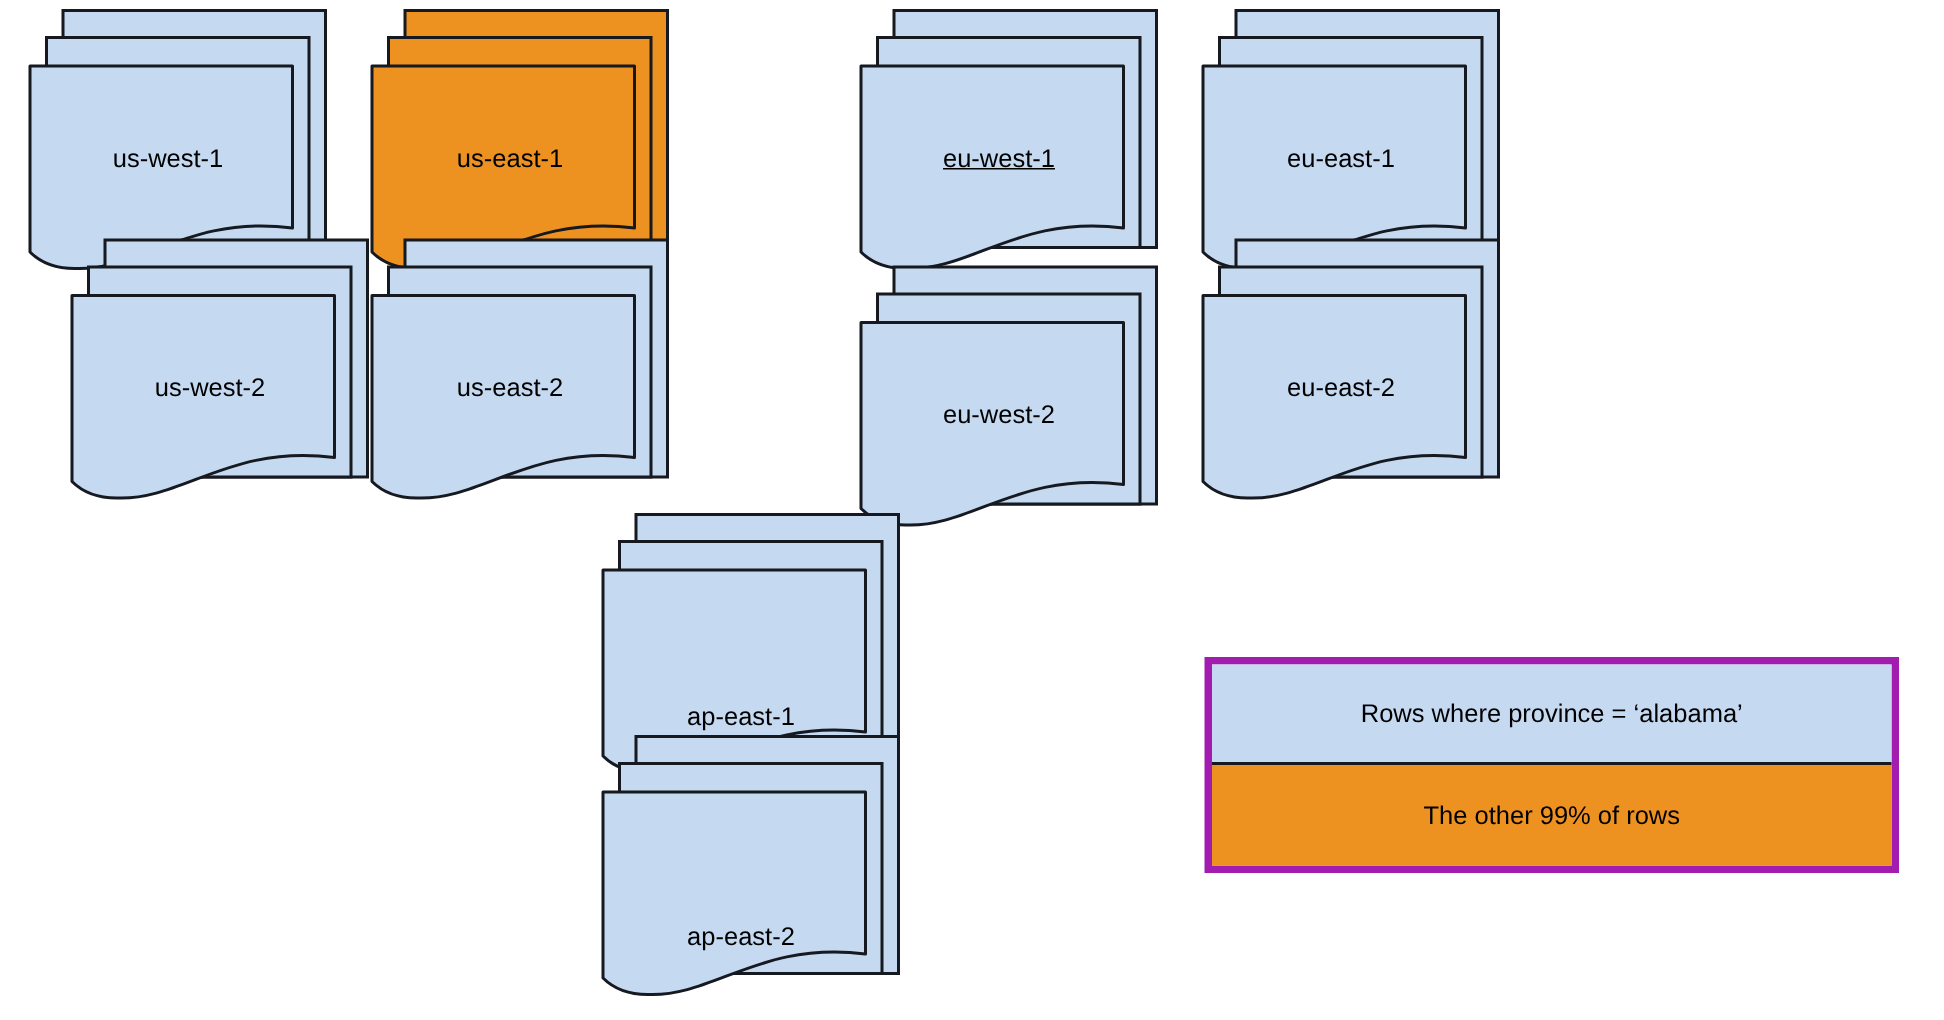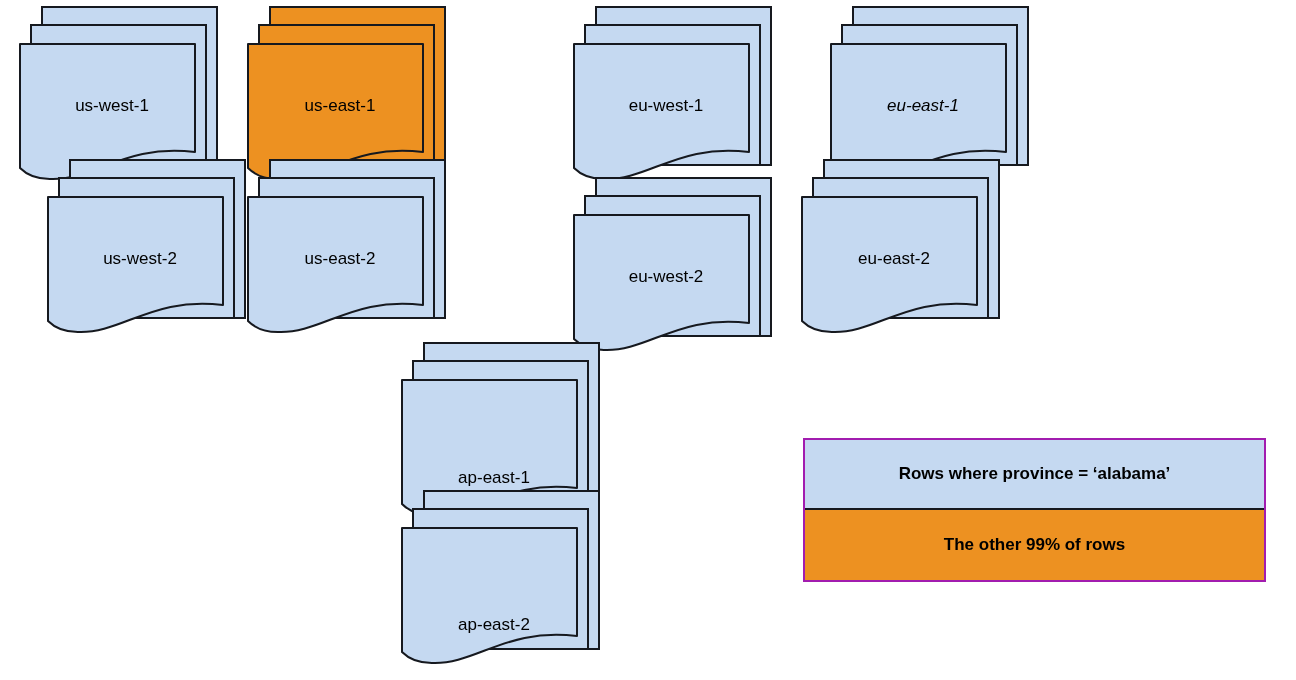--- a/index.html
+++ b/index.html
@@ -44,23 +44,22 @@
     line-height: 1;
     white-space: nowrap;
     pointer-events: none;
   }
   .legend {
     position: absolute;
     left: 803px;
     top: 438px;
     width: 463px;
     height: 144px;
-    border: 2px solid #a21caf;
+    border: 5px solid #a21caf;
     box-sizing: border-box;
-    font-weight: bold;
   }
   .legend-row {
     height: 50%;
     box-sizing: border-box;
     display: flex;
     align-items: center;
     justify-content: center;
     font-size: 17px;
     color: #000000;
   }
@@ -88,23 +87,23 @@
         <path d="M 0,0 L 175,0 L 175,108 C 105,99 73.5,137 29.750000000000004,135 C 17.5,135 7,131 0,124 Z" fill="#ed9121" stroke="#16191f" stroke-width="2" stroke-linejoin="round"></path>
       </svg>
       <div class="stack-label" style="top: 53px;">us-east-1</div>
     </div>
     <div class="stack" style="left: 574px; top: 44px;">
       <svg viewBox="0 0 215 150">
         <rect x="22" y="-37" width="175" height="158" fill="#c5d9f1" stroke="#16191f" stroke-width="2"></rect>
         <rect x="11" y="-19" width="175" height="140" fill="#c5d9f1" stroke="#16191f" stroke-width="2"></rect>
         <path d="M 0,0 L 175,0 L 175,108 C 105,99 73.5,137 29.750000000000004,135 C 17.5,135 7,131 0,124 Z" fill="#c5d9f1" stroke="#16191f" stroke-width="2" stroke-linejoin="round"></path>
       </svg>
-      <div class="stack-label" style="top: 53px;">eu-west-1</div>
+      <div class="stack-label" style="top: 53px; text-decoration: underline;">eu-west-1</div>
     </div>
-    <div class="stack" style="left: 831px; top: 44px; font-style: italic;">
+    <div class="stack" style="left: 802px; top: 44px;">
       <svg viewBox="0 0 215 150">
         <rect x="22" y="-37" width="175" height="158" fill="#c5d9f1" stroke="#16191f" stroke-width="2"></rect>
         <rect x="11" y="-19" width="175" height="140" fill="#c5d9f1" stroke="#16191f" stroke-width="2"></rect>
         <path d="M 0,0 L 175,0 L 175,108 C 105,99 73.5,137 29.750000000000004,135 C 17.5,135 7,131 0,124 Z" fill="#c5d9f1" stroke="#16191f" stroke-width="2" stroke-linejoin="round"></path>
       </svg>
       <div class="stack-label" style="top: 53px;">eu-east-1</div>
     </div>
     <div class="stack" style="left: 20px; top: 197px; margin-left: 28px;">
       <svg viewBox="0 0 215 150">
         <rect x="22" y="-37" width="175" height="158" fill="#c5d9f1" stroke="#16191f" stroke-width="2"></rect>

